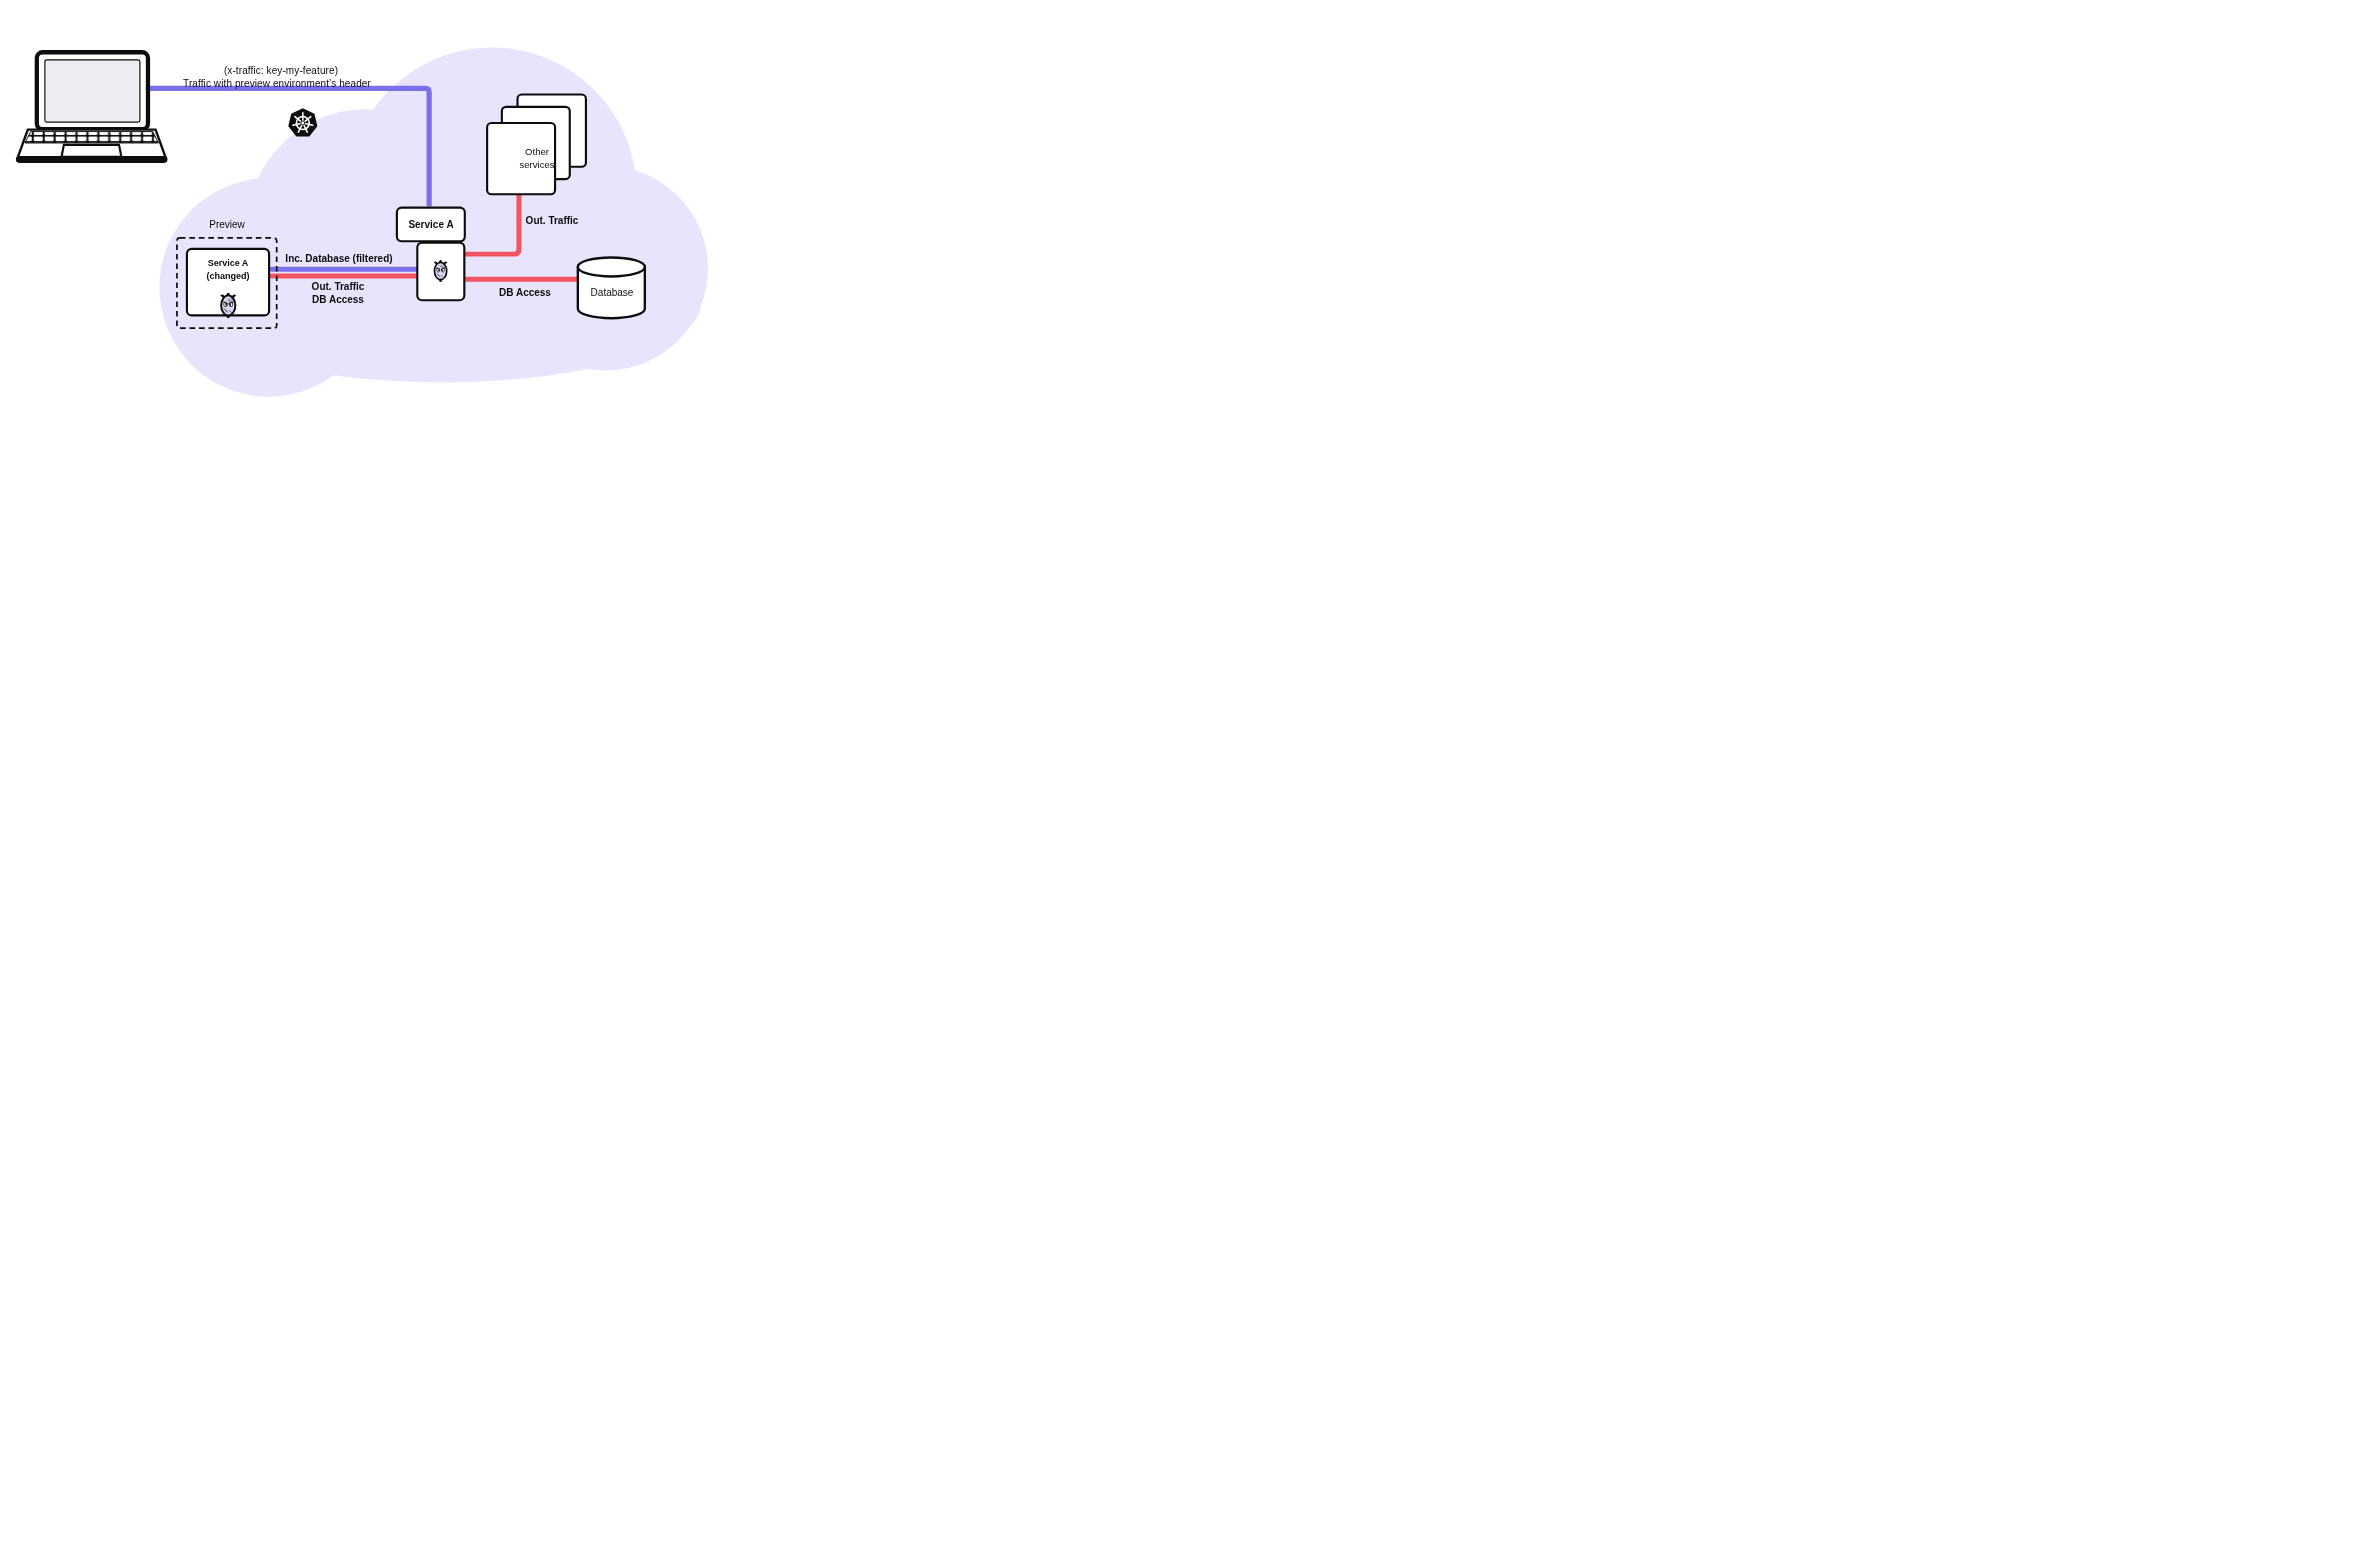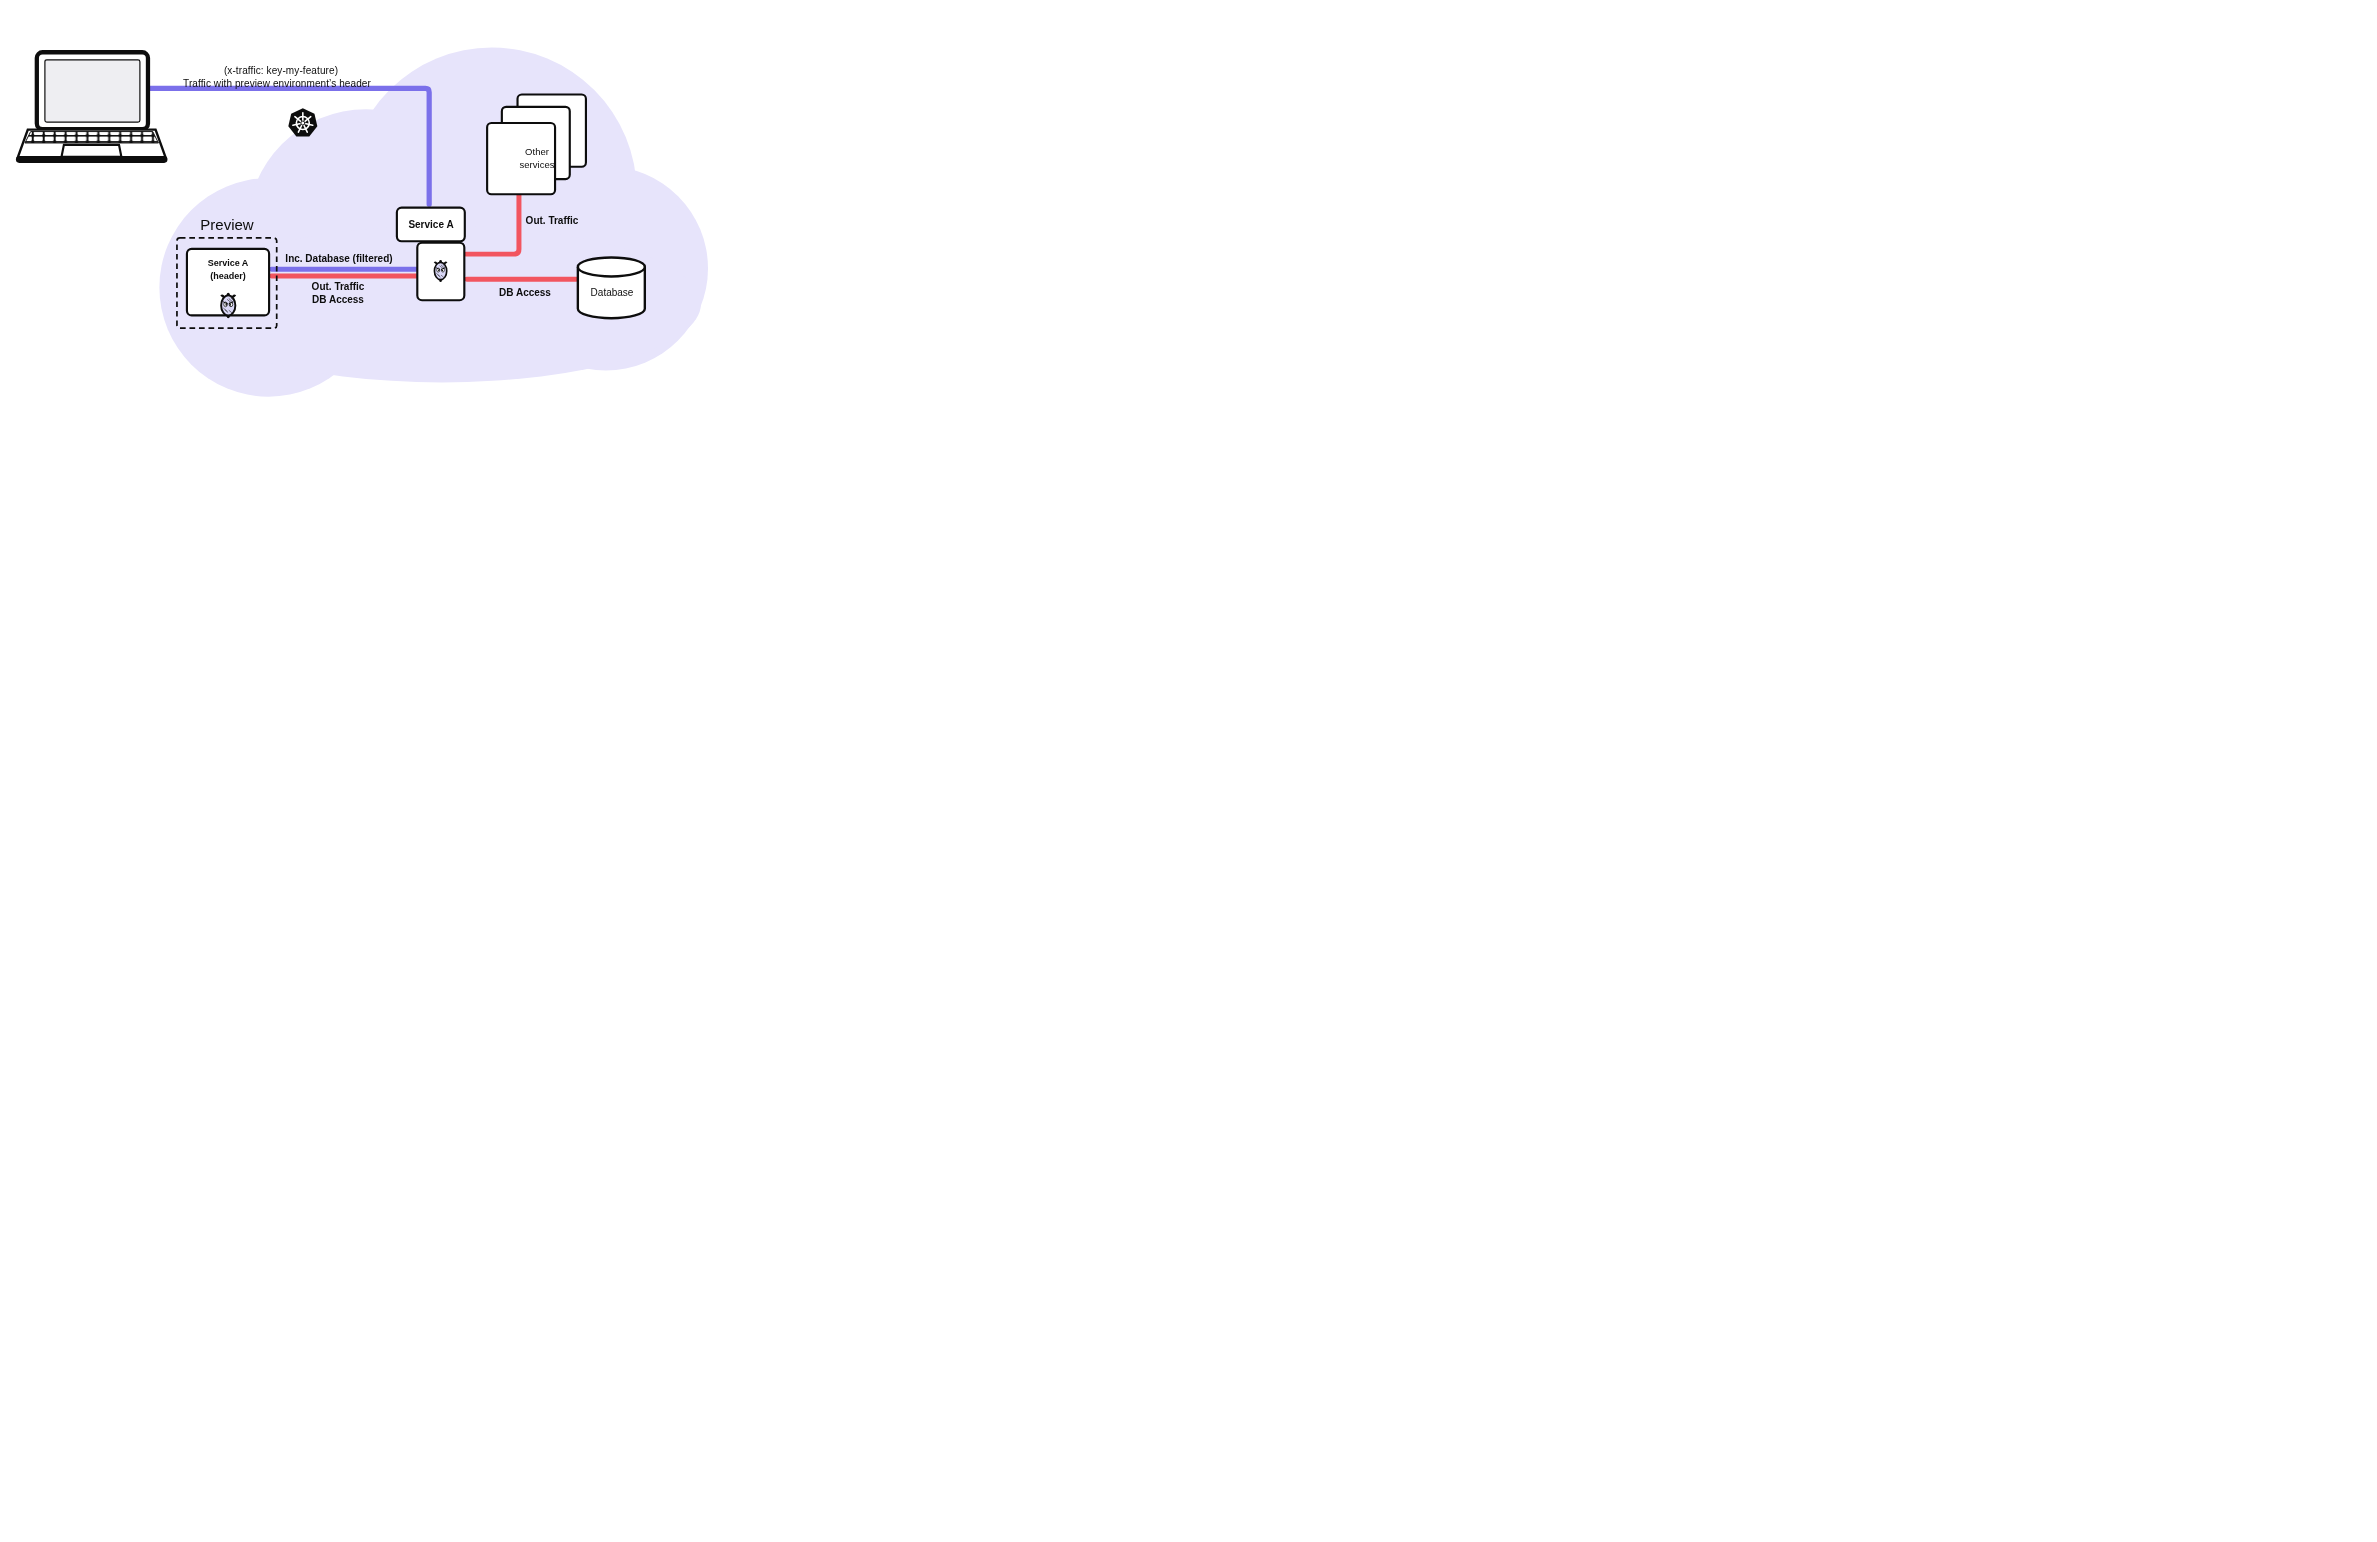--- a/index.html
+++ b/index.html
@@ -9,21 +9,21 @@
   html,body{margin:0;padding:0;background:#fff;}
   .stage{
     position:relative; width:732px; height:399px; background:var(--bg);
     font-family:"Liberation Sans","DejaVu Sans",sans-serif; color:var(--ink);
     overflow:hidden;
   }
   .stage svg.scene{position:absolute;inset:0;}
   .txt{position:absolute; transform:translate(-50%,-50%); white-space:nowrap;
        text-align:center; color:var(--ink); line-height:1.32; z-index:5;}
   .caption{font-size:10px; letter-spacing:0.1px;}
-  .preview-title{font-size:15px; font-weight:500;}
+  .preview-title{font-size:10px; font-weight:500;}
   .box-label{font-size:10px; font-weight:600;}
   .box-label-bold{font-size:9px; font-weight:700; line-height:13.3px;}
   .edge-label{font-size:10px;font-weight:bold;}
   .edge-label.two{line-height:13.3px;}
   .card-label{font-size:9.5px; font-weight:500; line-height:13px;}
   .db-label{font-size:10px; font-weight:500;}
   .shape{stroke:var(--ink); fill:#fff;}
 </style>
 </head>
 <body>
@@ -133,21 +133,21 @@
     </g>
   </svg>
 
   <div class="txt caption" style="left:277px; top:40px;margin-top:44px;">Traffic with preview environment’s header</div>
   <div class="txt caption" style="left:281px; top:71px;">(x-traffic: key-my-feature)</div>
 
   <div class="txt preview-title" style="left:227px; top:225px;">Preview</div>
 
   <div class="txt box-label-bold" style="left:228px; top:270px;">
     <span>Service A</span><br>
-    <span>(header)</span>
+    <span>(changed)</span>
   </div>
 
   <div class="txt edge-label" style="left:339px; top:259px;">Inc. Database (filtered)</div>
 
   <div class="txt edge-label two" style="left:338px; top:293px;">
     <span>Out. Traffic</span><br>
     <span>DB Access</span>
   </div>
 
   <div class="txt box-label" style="left:431px; top:225px;">Service A</div>

